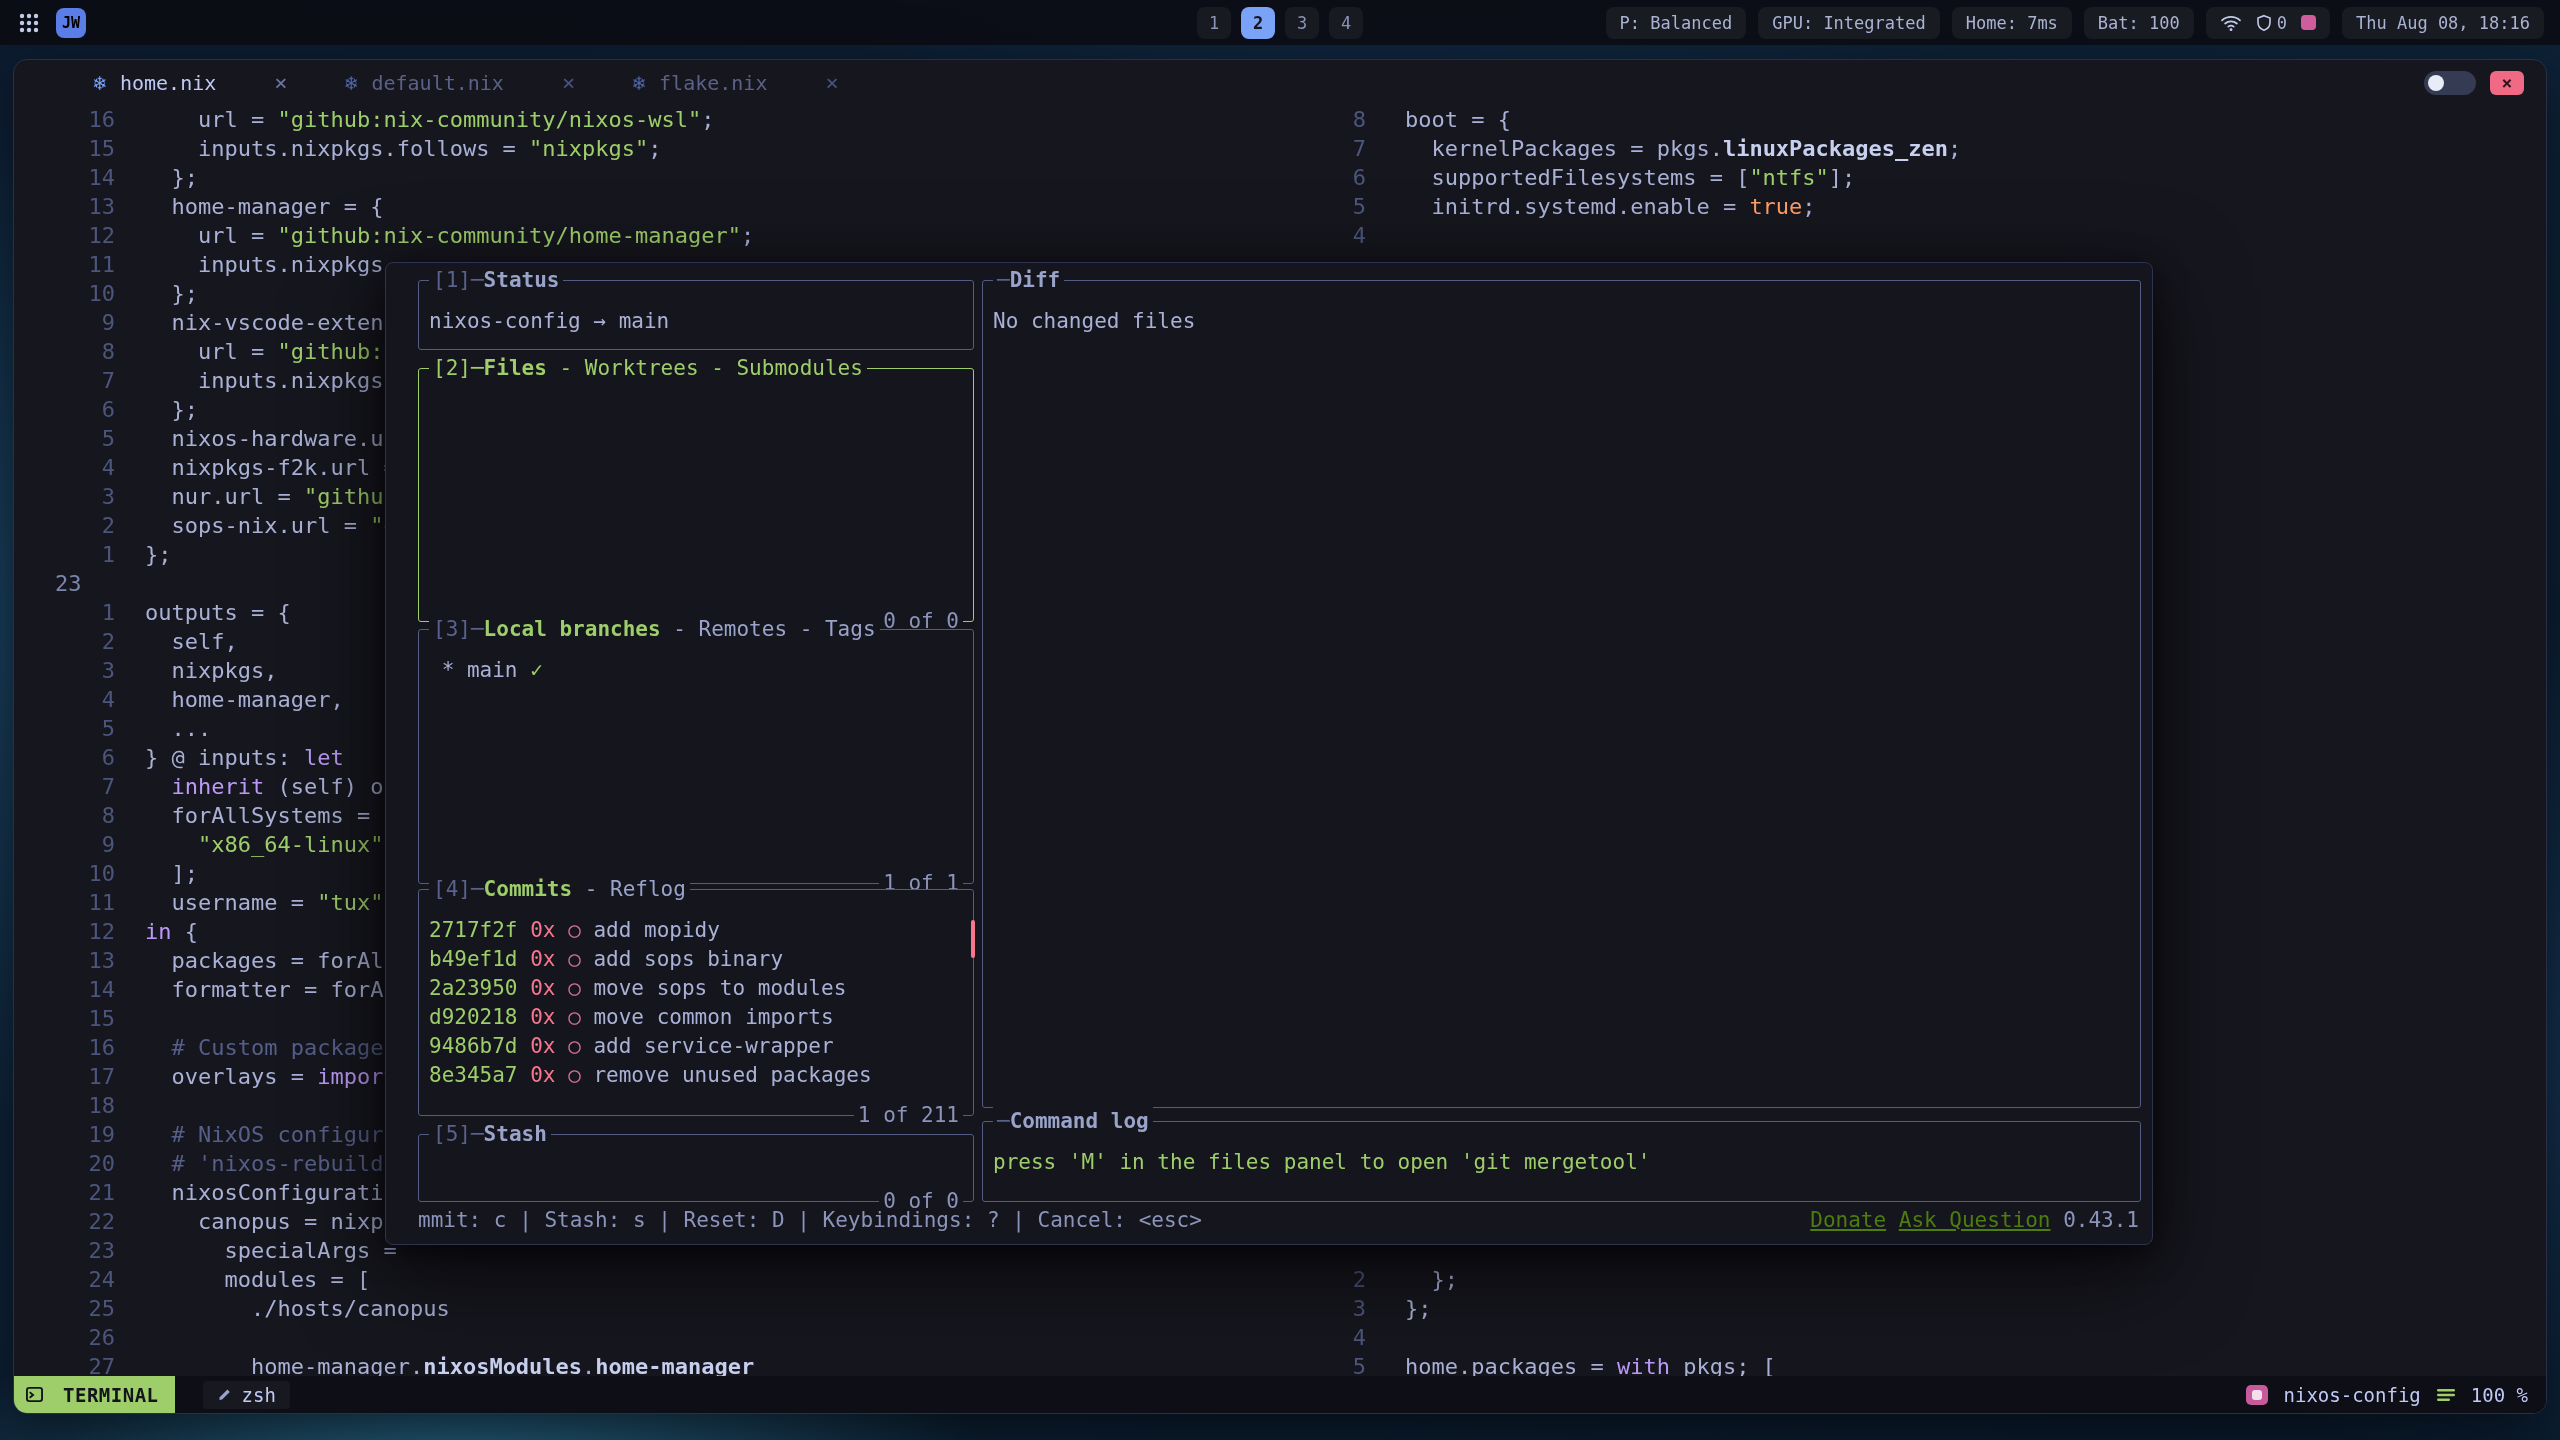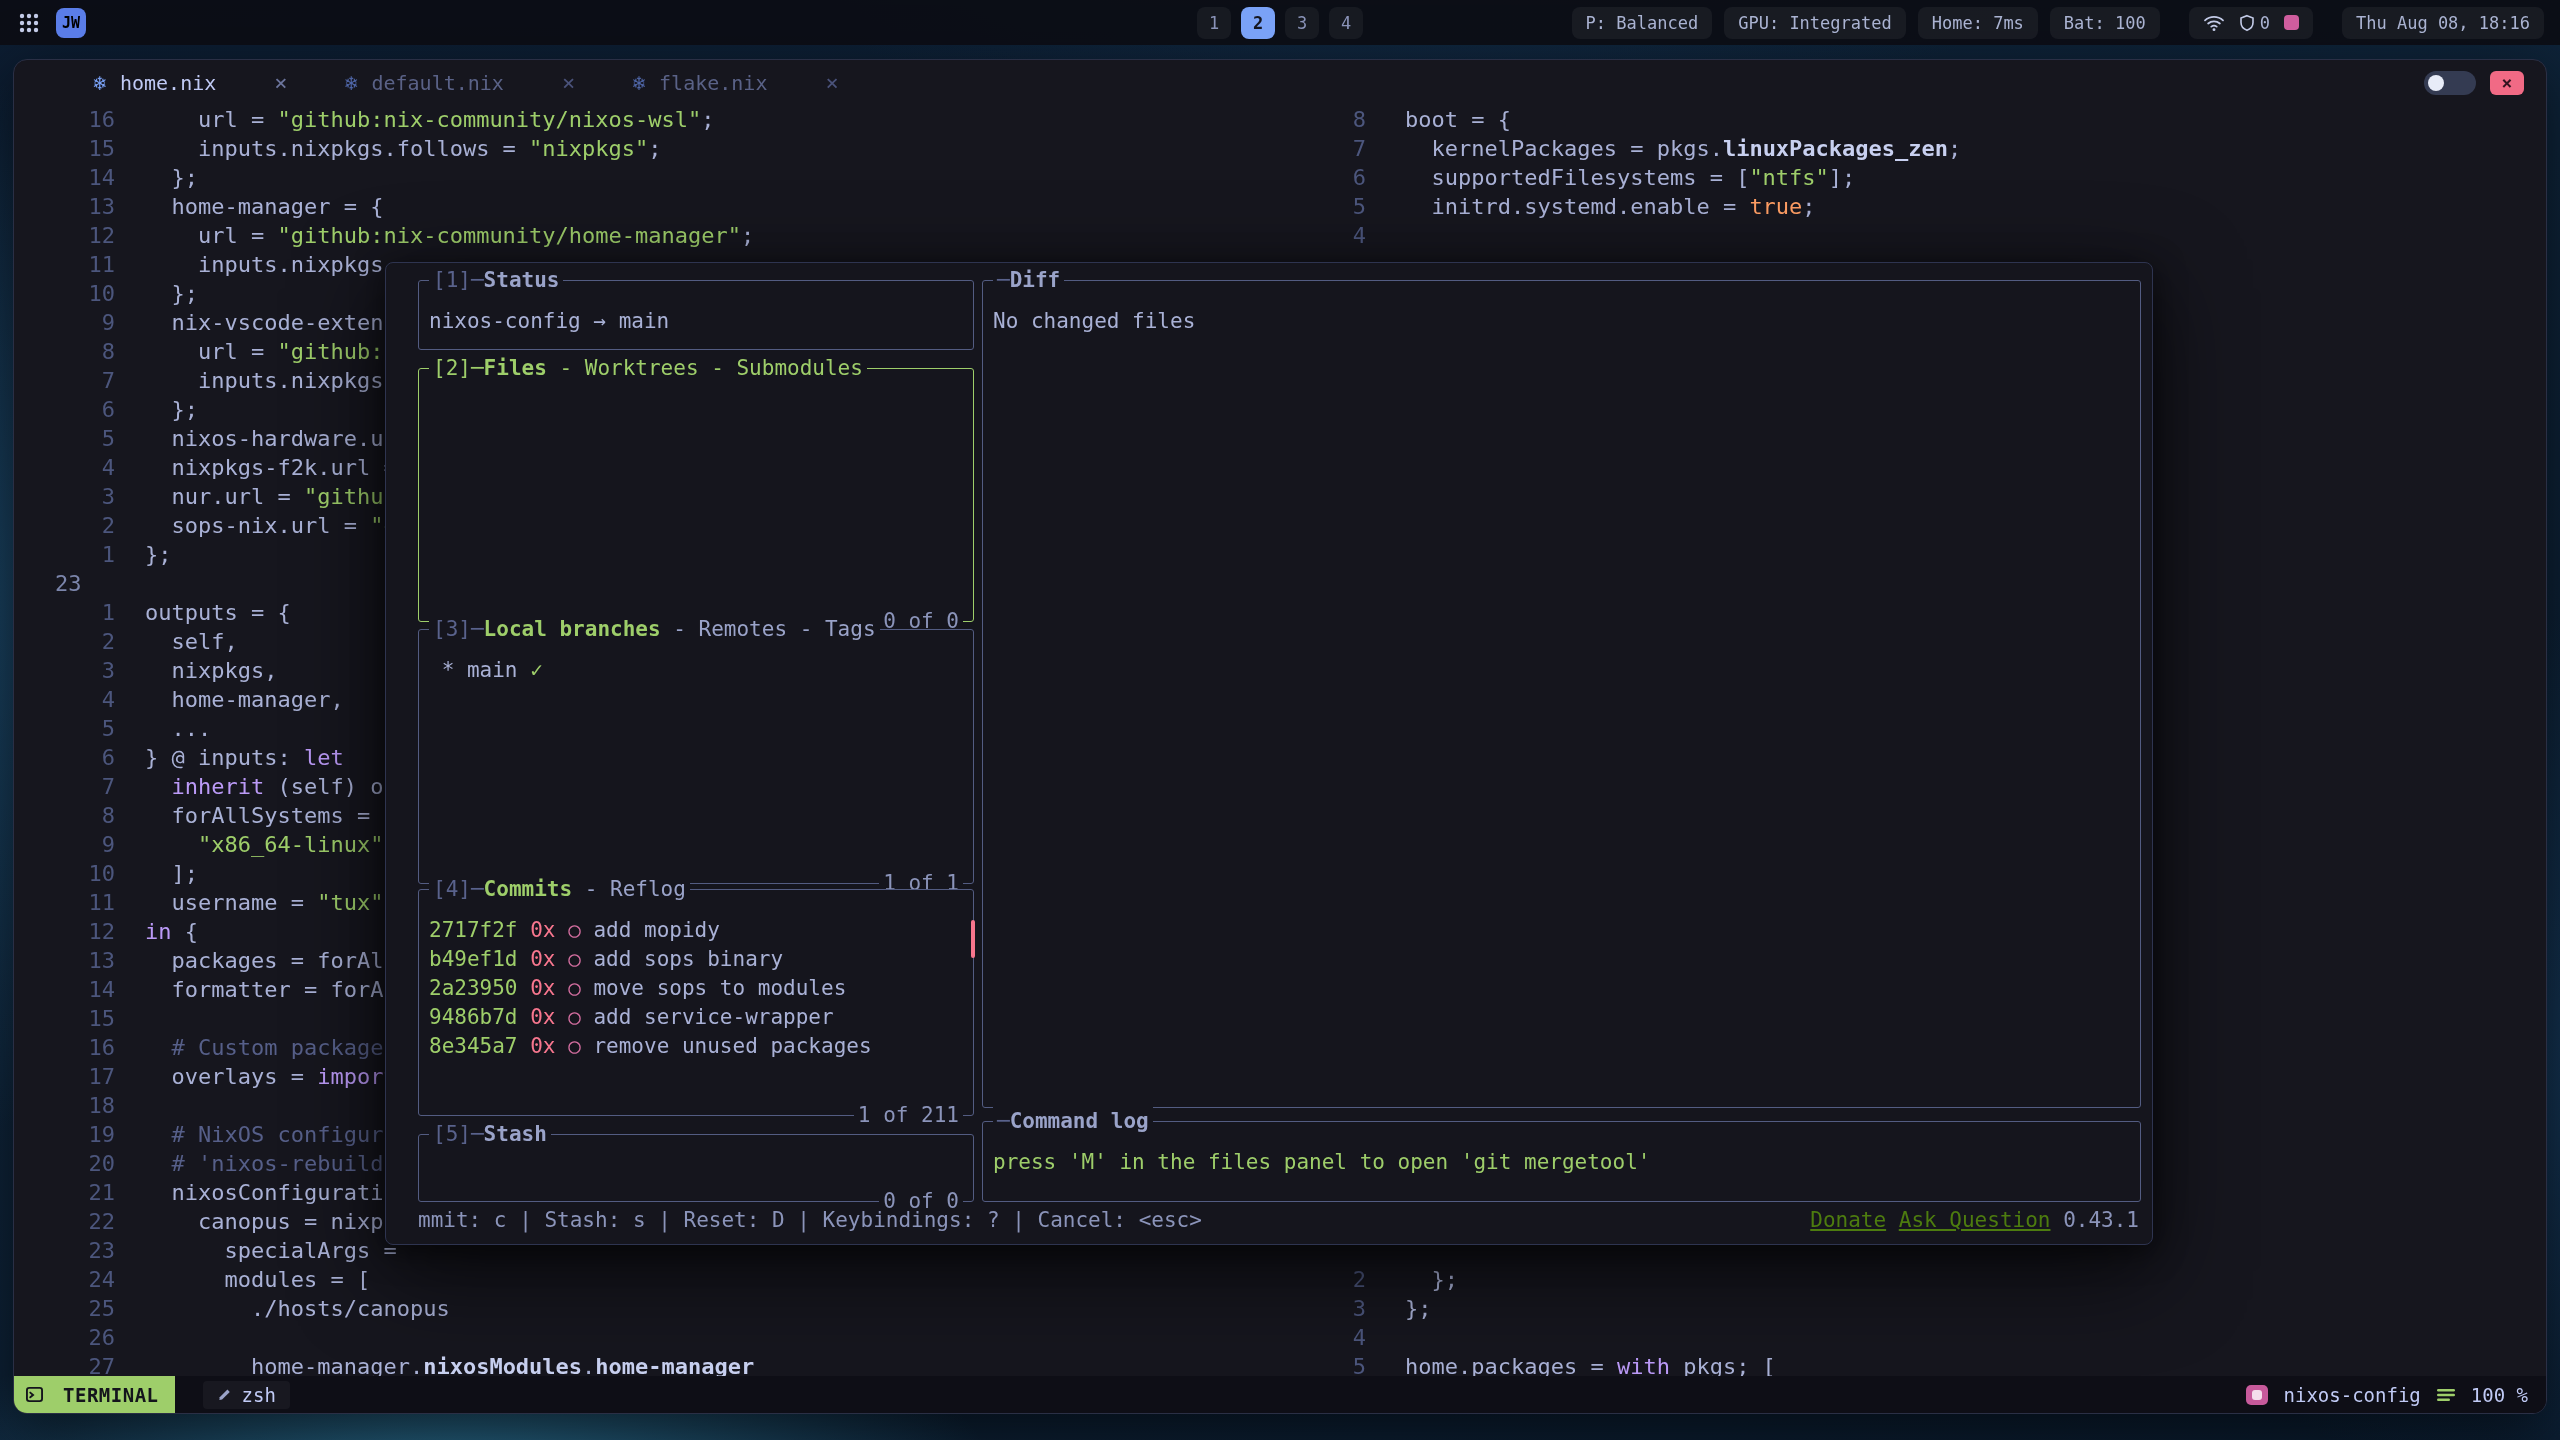--- a/index.html
+++ b/index.html
@@ -18,21 +18,21 @@
   .topbar{position:absolute;left:0;top:0;right:0;height:45px;display:flex;align-items:center;
     padding:0 16px;background:rgba(12,13,20,.94);color:#aab3d2;font-size:17px;z-index:6}
   .tb-left{display:flex;align-items:center;gap:14px}
   .launcher{width:26px;height:26px;display:flex;align-items:center;justify-content:center;cursor:pointer}
   .badge{width:30px;height:30px;border-radius:8px;background:#5a7de8;color:#000000;font-weight:bold;
     font-size:15px;display:flex;align-items:center;justify-content:center}
   .workspaces{position:absolute;left:50%;transform:translateX(-50%);display:flex;gap:10px}
   .ws{min-width:34px;height:32px;padding:0 8px;border-radius:8px;background:rgba(255,255,255,.05);
     color:#8a93b8;display:flex;align-items:center;justify-content:center;font-size:17px;cursor:pointer}
   .ws.active{background:#7aa2f7;color:#14151f;font-weight:bold}
-  .tb-right{margin-left:auto;display:flex;gap:29px}
+  .tb-right{margin-left:auto;display:flex;gap:12px}
   .segments{display:flex;gap:12px}
   .seg{background:rgba(255,255,255,.055);border-radius:8px;padding:6px 14px;white-space:nowrap}
   .tray{display:flex;align-items:center;gap:14px}
   .tray-ic{display:flex;align-items:center;gap:5px}
   .tray-dot{width:15px;height:15px;border-radius:4px;background:#cf5d9e;display:inline-block}
   
   .window{position:absolute;left:13px;top:59px;width:2534px;height:1355px;background:#16161e;
     border:1px solid #2a2f45;border-radius:14px;overflow:hidden;z-index:2;
     box-shadow:0 18px 60px rgba(0,0,0,.55)}
   
@@ -279,20 +279,21 @@
           <div class="lg-row"><span> * main </span><span class="green">✓</span></div>
           <div class="lg-count">1 of 1</div>
         </div>
 
         <div class="lg-panel p-commits">
           <div class="lg-title"><span class="t-bord">[4]</span><span class="t-bord">─</span><span class="t-tab">Commits</span><span class="t-rest"> - Reflog</span></div>
           <div>
               <div class="commit"><span class="c-hash">2717f2f</span><span> </span><span class="c-flag">0x</span><span> </span><span class="c-dot">○</span><span> </span><span class="c-msg">add mopidy</span></div>
               <div class="commit"><span class="c-hash">b49ef1d</span><span> </span><span class="c-flag">0x</span><span> </span><span class="c-dot">○</span><span> </span><span class="c-msg">add sops binary</span></div>
               <div class="commit"><span class="c-hash">2a23950</span><span> </span><span class="c-flag">0x</span><span> </span><span class="c-dot">○</span><span> </span><span class="c-msg">move sops to modules</span></div>
+              <div class="commit"><span class="c-hash">d920218</span><span> </span><span class="c-flag">0x</span><span> </span><span class="c-dot">○</span><span> </span><span class="c-msg">move common imports</span></div>
               <div class="commit"><span class="c-hash">9486b7d</span><span> </span><span class="c-flag">0x</span><span> </span><span class="c-dot">○</span><span> </span><span class="c-msg">add service-wrapper</span></div>
               <div class="commit"><span class="c-hash">8e345a7</span><span> </span><span class="c-flag">0x</span><span> </span><span class="c-dot">○</span><span> </span><span class="c-msg">remove unused packages</span></div>
             </div>
           <div class="lg-scroll"></div>
           <div class="lg-count">1 of 211</div>
         </div>
 
         <div class="lg-panel p-stash">
           <div class="lg-title"><span class="t-bord">[5]</span><span class="t-bord">─</span><span class="t-plain">Stash</span><span class="t-rest"></span></div>
           <div class="lg-count">0 of 0</div>

